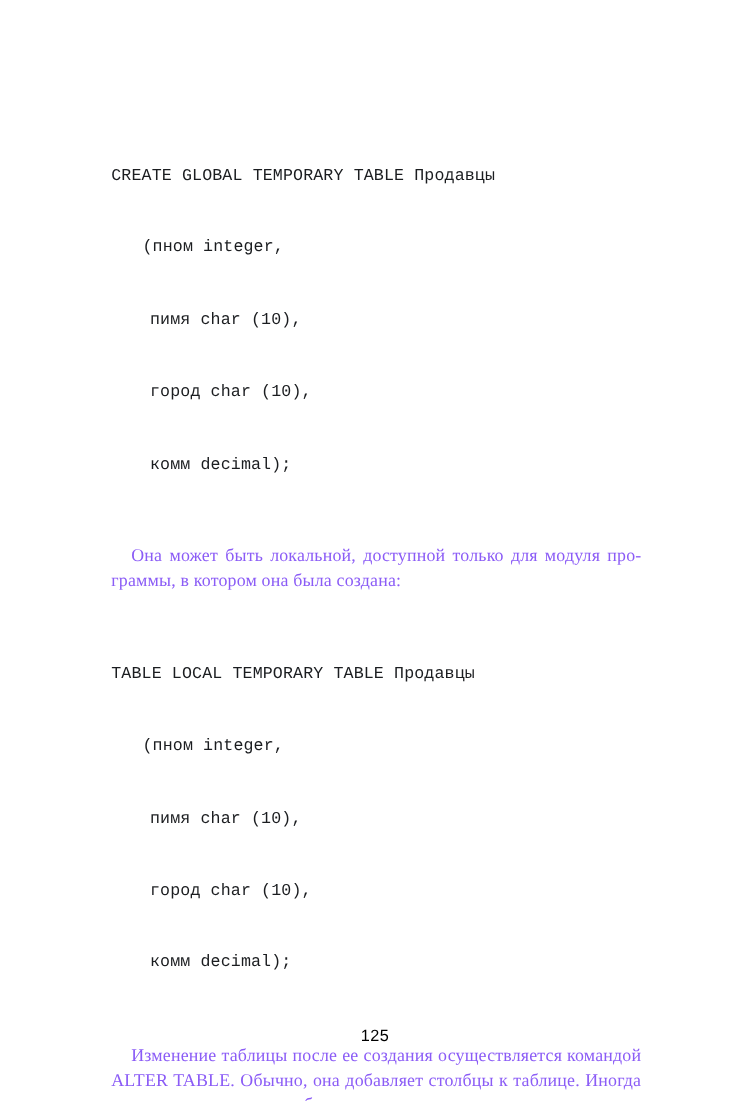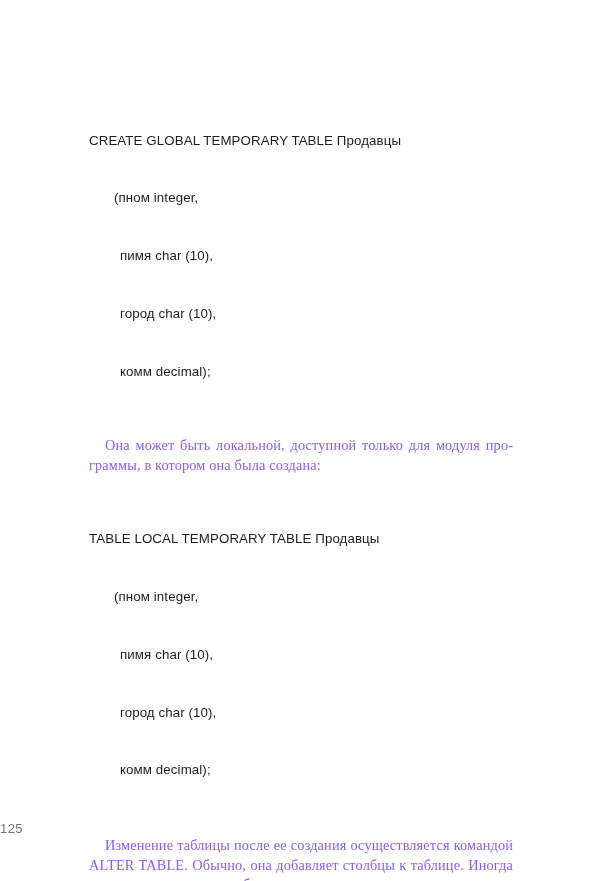--- a/index.html
+++ b/index.html
@@ -31,21 +31,21 @@
     line-height: 19.6px;
     text-align: justify;
     text-indent: 16px;
     margin: 0;
     color: #8b5cf6;
     letter-spacing: 0.15px;
   }
 
   
   .code {
-    font-family: Liberation Sans, sans-serif;
+    font-family: Liberation Mono, monospace;
     font-size: 13.3px;
     line-height: 19.3px;
     color: #1b1d20;
     white-space: pre;
     margin: 0;
     letter-spacing: 0.1px;
   }
   .code .ln { display: block; }
   .code .i1 { padding-left: 25px; }
   .code .i2 { padding-left: 31px; }
@@ -54,23 +54,24 @@
   .gap-a { height: 16px; }
   .gap-b { height: 15px; }
   .gap-c { height: 18px; }
 
   
   .folio {
     position: absolute;
     left: 0;
     top: 821px;
     width: 600px;
+    text-align: center;
     font-family: "Liberation Sans", sans-serif;
     font-size: 13px;
-    color: #737373;
+    color: #000000;
     letter-spacing: 0.4px;
   }
 </style>
 </head>
 <body>
 
 <div class="page">
 
   <div class="content">
 

